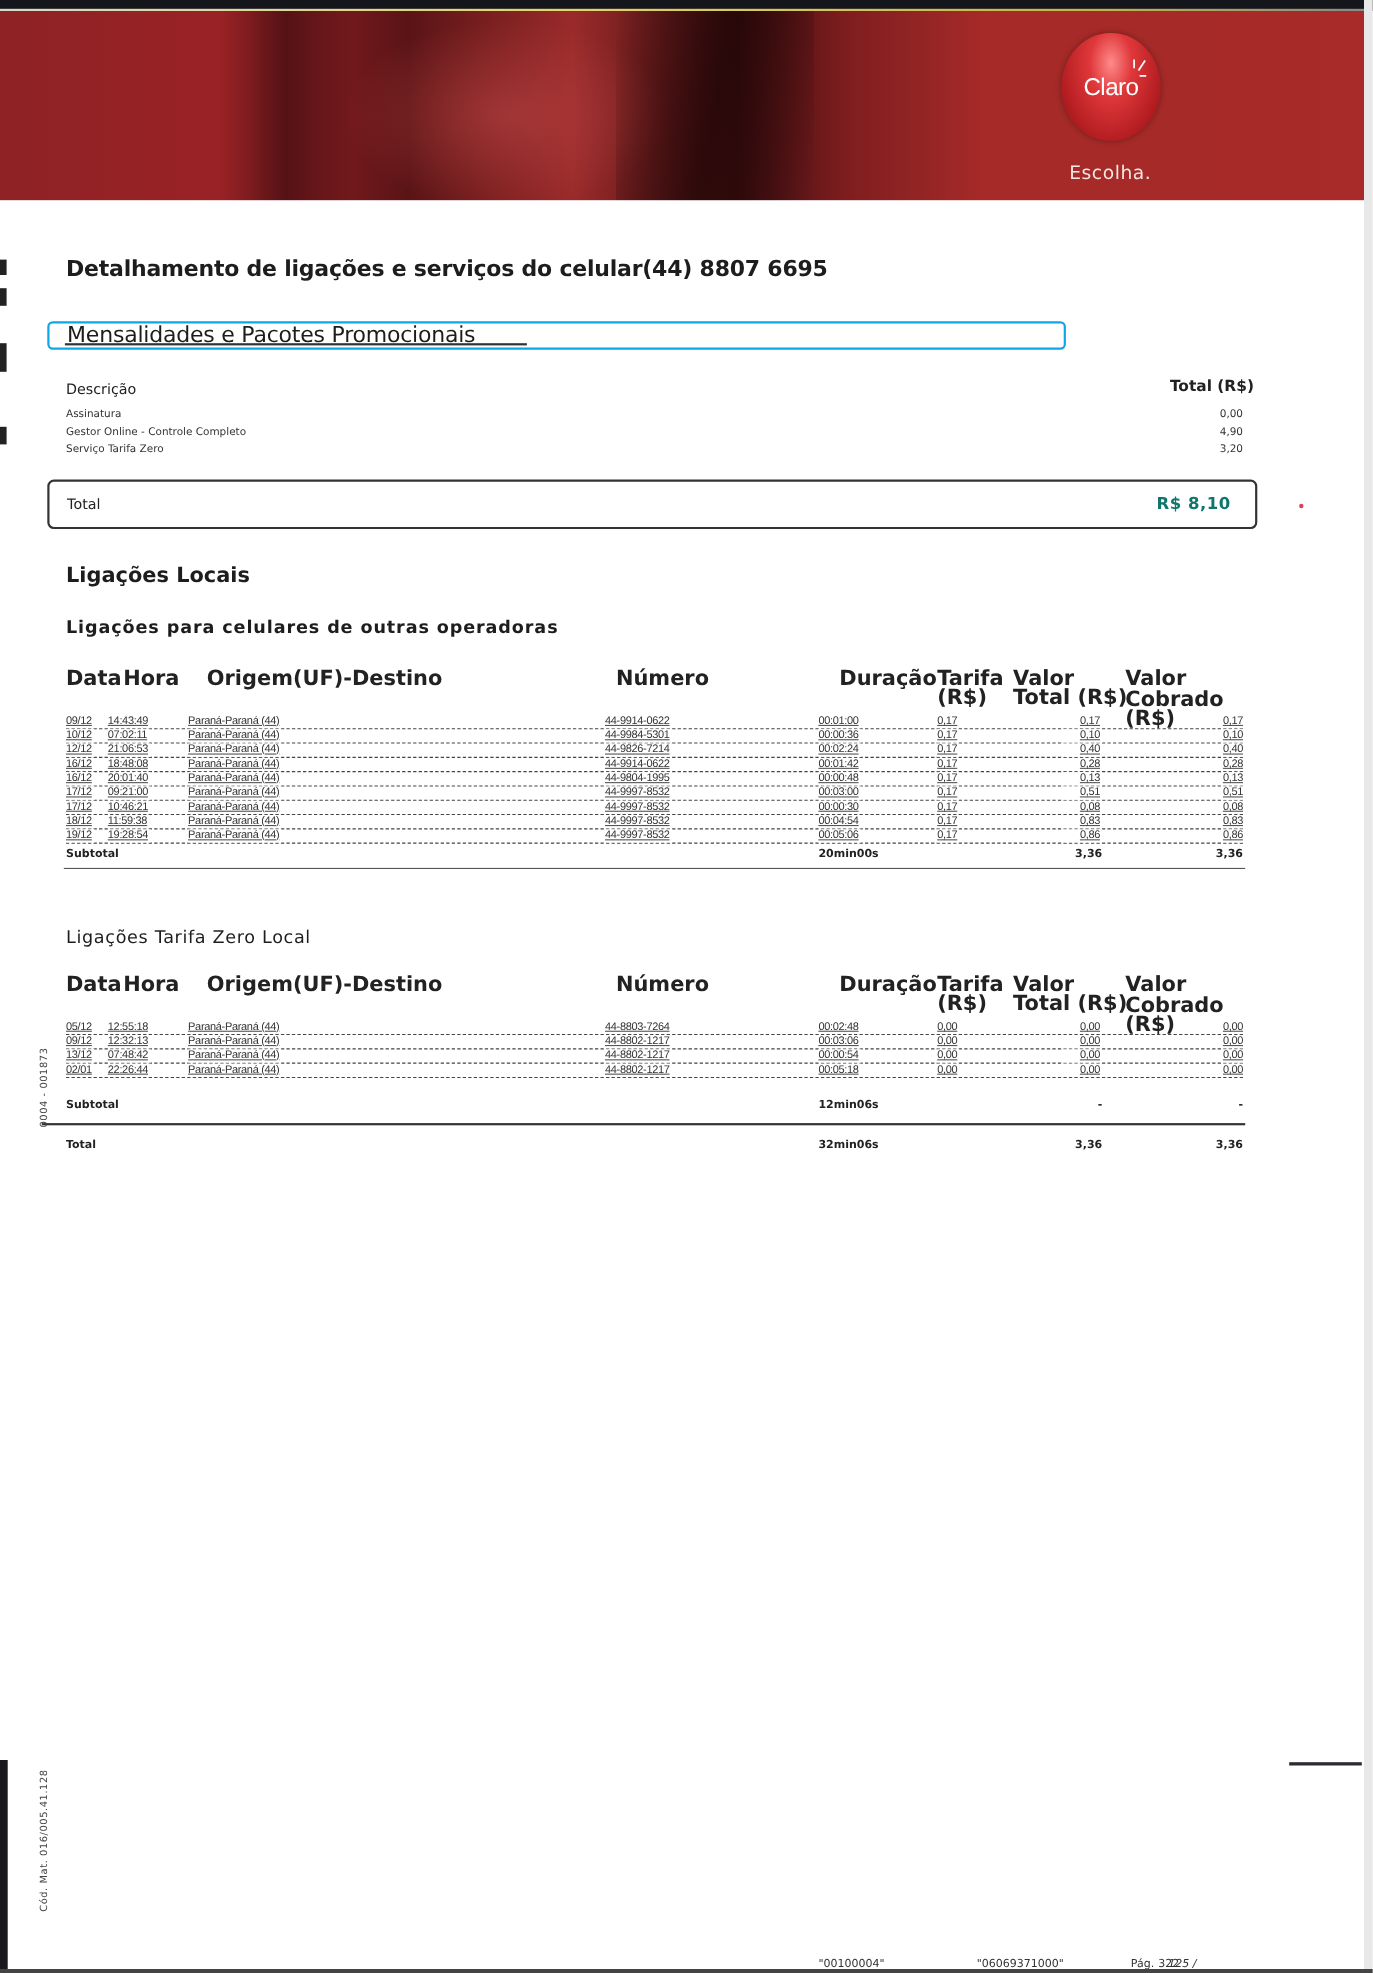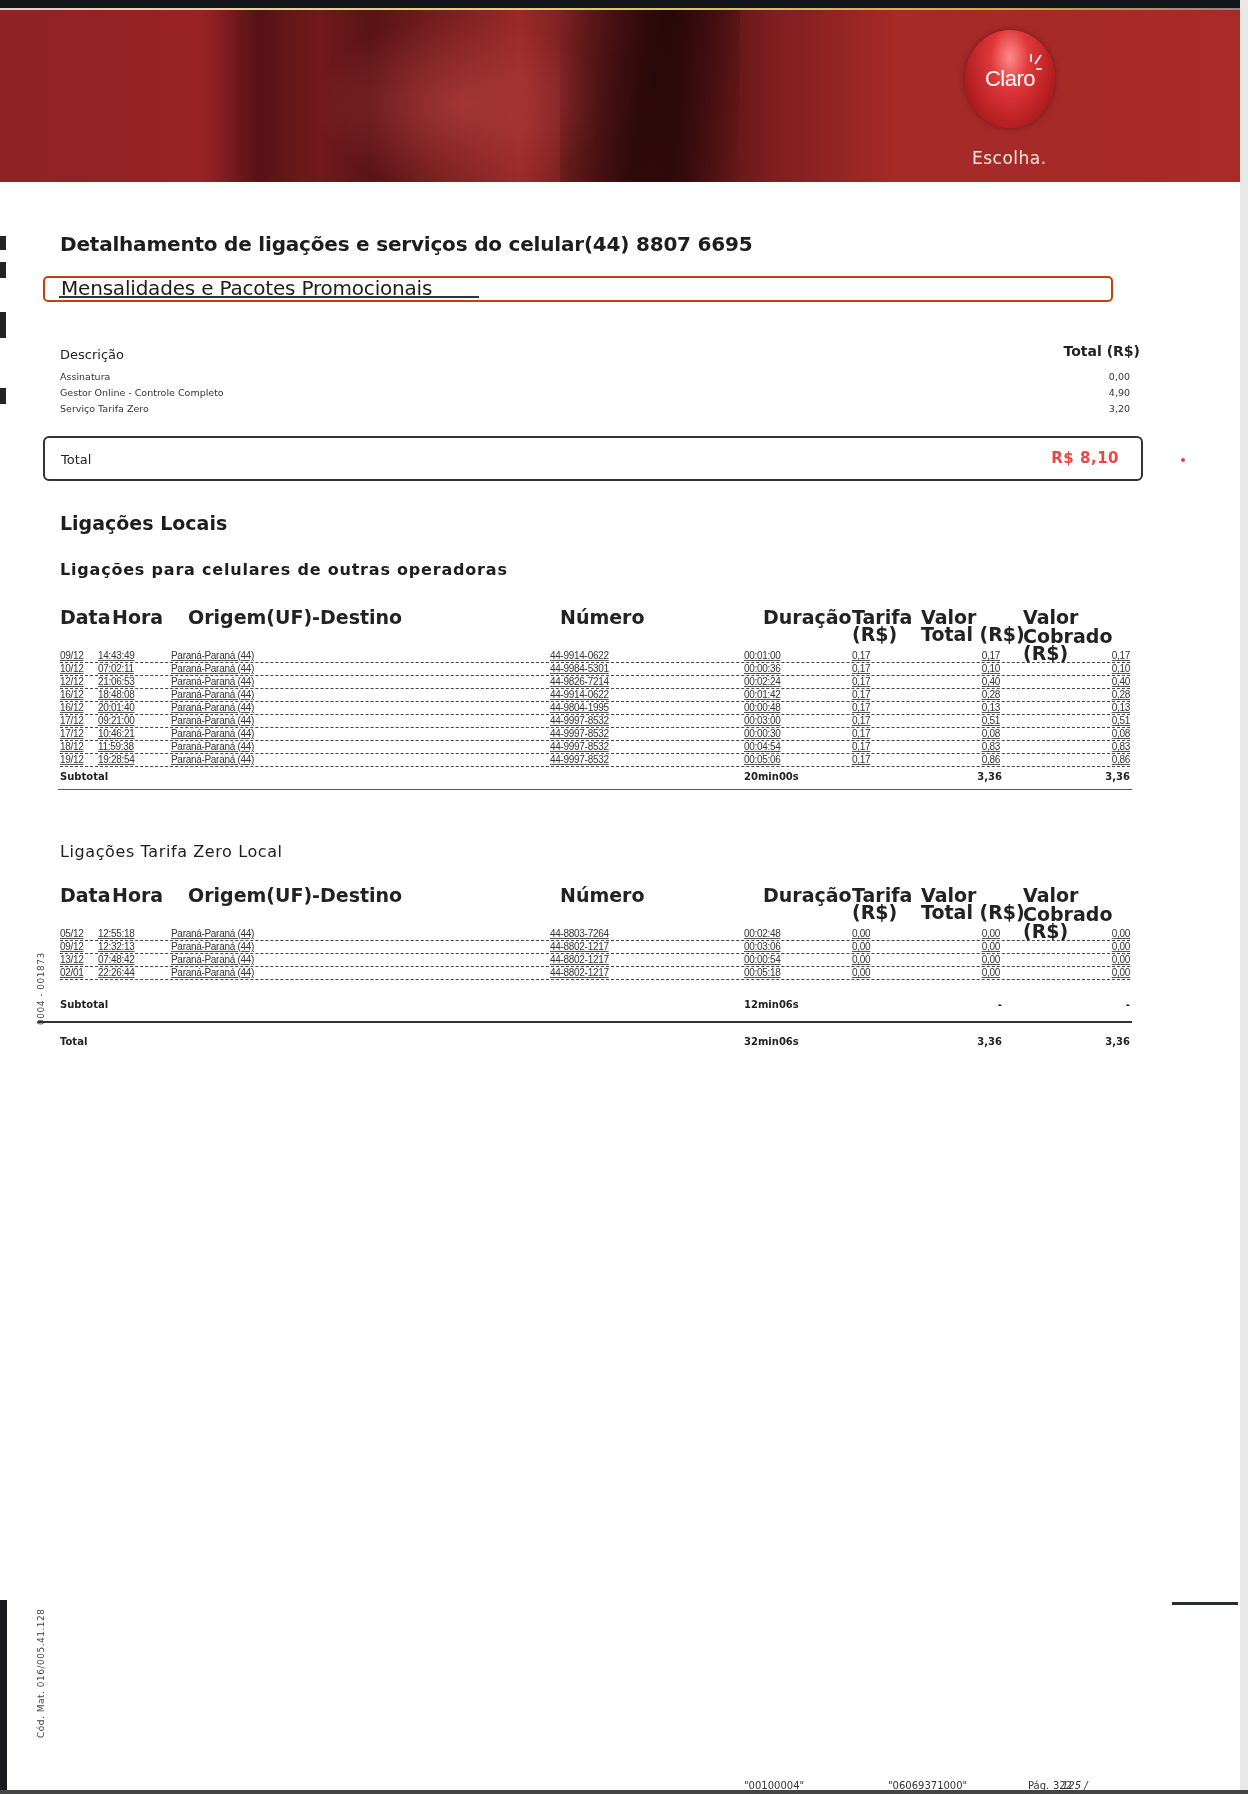--- a/index.html
+++ b/index.html
@@ -31,34 +31,34 @@
       font-family: "DejaVu Sans", sans-serif; }
 
     
     .right-edge { position: absolute; right: 0; top: 0; width: 8px; height: 1794px; background: #e8e8e8; }
     .bind-mark { position: absolute; left: 0; width: 6px; background: #222; }
     .bottom-edge { position: absolute; left: 0; bottom: 0; width: 1248px; height: 4px; background: #444; }
 
     
     .doc-title { position: absolute; left: 60px; top: 232px; font-size: 20px; font-weight: bold; color: #1d1d1d; letter-spacing: -0.2px; }
 
-    .box-header { position: absolute; left: 43px; top: 276px; width: 1070px; height: 26px;
-      border: 2px solid #c2410c; border-radius: 5px; }
+    .box-header { position: absolute; left: 43px; top: 292px; width: 926px; height: 26px;
+      border: 2px solid #0ea5e9; border-radius: 5px; }
     .box-header .label { position: absolute; left: 16px; top: -2px; font-size: 20px; color: #1d1d1d; letter-spacing: -0.2px; }
     .box-header .uline { position: absolute; left: 14px; bottom: 2px; width: 420px; height: 2px; background: #333; }
 
     .mens-head-desc { position: absolute; left: 60px; top: 347px; font-size: 13px; color: #222; }
     .mens-head-total { position: absolute; right: 108px; top: 343px; font-size: 14px; color: #222; font-weight: bold; }
     .mens-item { position: absolute; left: 60px; font-size: 9.5px; color: #333; }
     .mens-val { position: absolute; right: 118px; font-size: 9.5px; color: #333; text-align: right; }
 
     .box-total { position: absolute; left: 43px; top: 436px; width: 1100px; height: 45px;
       border: 2px solid #333; border-radius: 6px; }
     .box-total .label { position: absolute; left: 16px; top: 14px; font-size: 13px; color: #222; }
-    .box-total .value { position: absolute; right: 22px; top: 11px; font-size: 15px; font-weight: bold; color: #ef4444; letter-spacing: 0.5px; }
+    .box-total .value { position: absolute; right: 22px; top: 11px; font-size: 15px; font-weight: bold; color: #0f766e; letter-spacing: 0.5px; }
     .red-dot { position: absolute; left: 1181px; top: 458px; width: 4px; height: 4px; border-radius: 50%; background: #e0405a; }
 
     .sec-title { position: absolute; left: 60px; top: 512px; font-size: 19px; font-weight: bold; color: #1d1d1d; }
     .sub-title { position: absolute; left: 60px; font-size: 16px; color: #1d1d1d; letter-spacing: 0.6px; }
     .sub-title.bold { font-weight: bold; letter-spacing: 0.8px; }
 
     
     .tbl-head { position: absolute; left: 60px; width: 1075px; height: 40px; font-size: 19px; color: #222; font-weight: bold; }
     .tbl-head span { position: absolute; top: 0; line-height: 17px; }
     .tbl-head .h-data { left: 0; }

